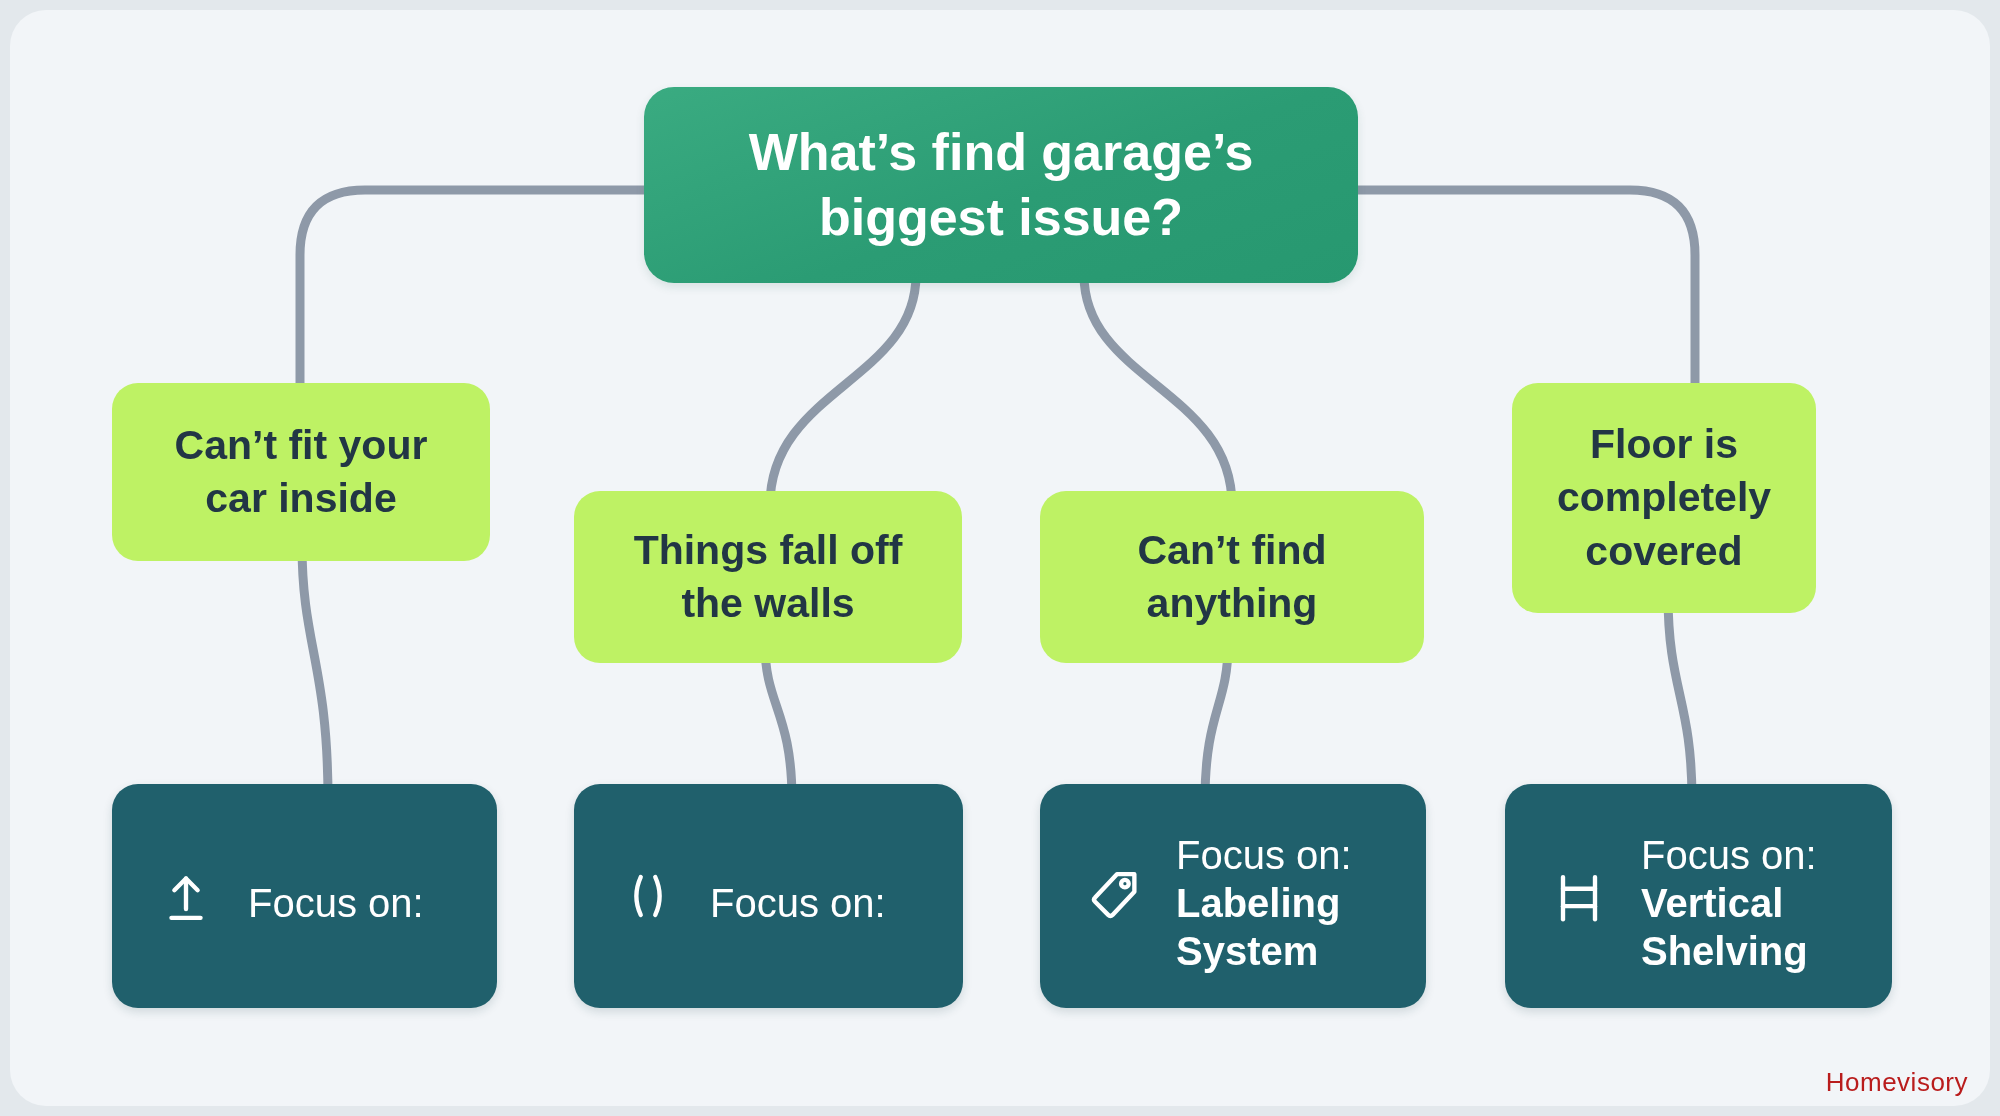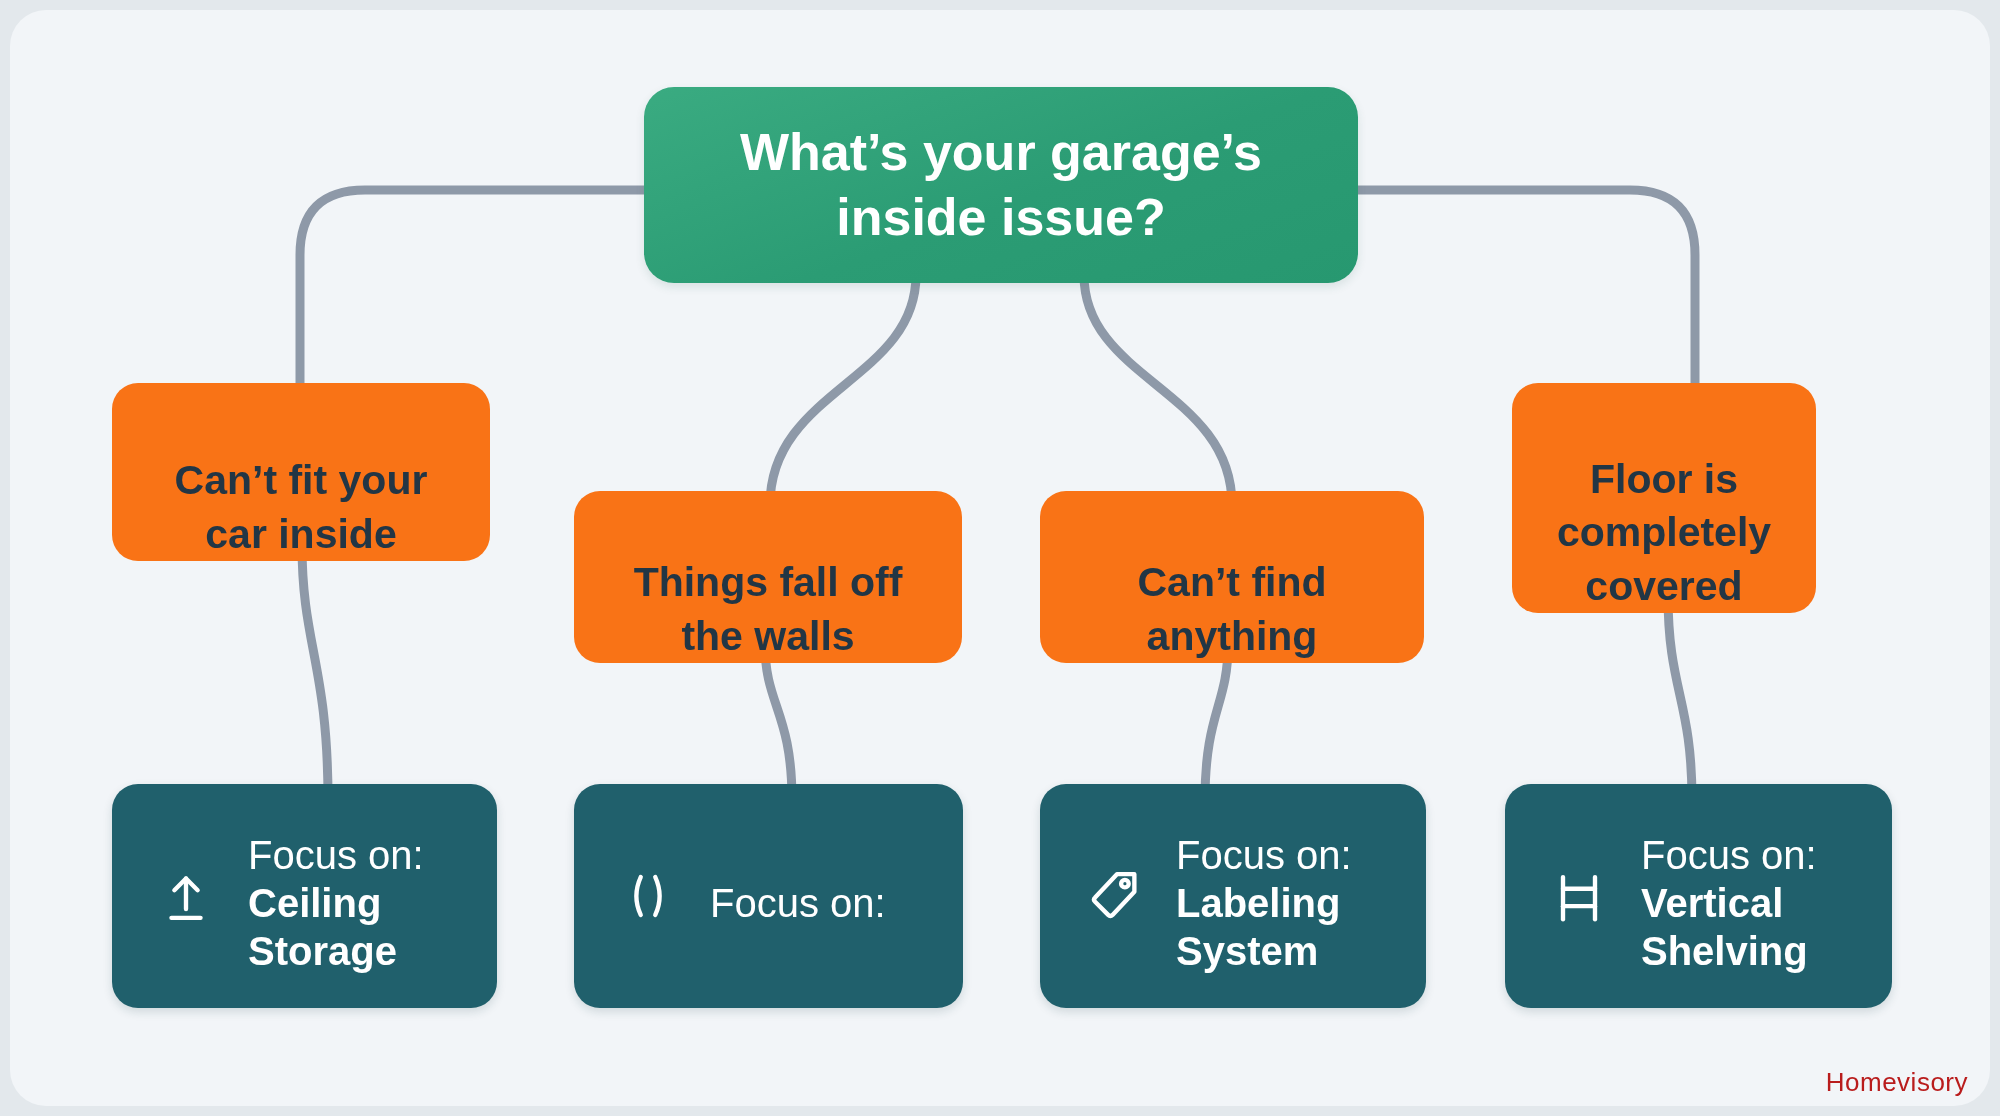--- a/index.html
+++ b/index.html
@@ -39,28 +39,27 @@
     background: linear-gradient(160deg, #3aab81 0%, #2b9c74 55%, #279870 100%);
     color: #ffffff;
     border-radius: 30px;
     font-size: 52px;
     font-weight: 700;
     line-height: 1.25;
     padding: 0 44px;
     box-shadow: 0 4px 10px rgba(30, 90, 70, 0.12);
   }
   .issue-node {
-    background: #f97316;
+    background: #bef264;
     color: #223645;
     border-radius: 26px;
     font-size: 41px;
     font-weight: 700;
     line-height: 1.3;
     padding: 0 28px;
-    align-items: flex-end;
   }
   .solution-node {
     background: #20606c;
     color: #ffffff;
     border-radius: 26px;
     justify-content: flex-start;
     gap: 30px;
     padding: 0 18px 0 42px;
     text-align: left;
     box-shadow: 0 4px 10px rgba(20, 60, 70, 0.15);
@@ -111,21 +110,21 @@
   <path d="M 302 545 C 302 645, 328 665, 328 800"></path>
 
   <path d="M 765 645 C 765 705, 792 712, 792 800"></path>
 
   <path d="M 1228 645 C 1228 705, 1205 712, 1205 800"></path>
 
   <path d="M 1668 595 C 1668 690, 1692 700, 1692 800"></path>
 </svg>
 
 <div class="node root-node" style="left:644px; top:87px; width:714px; height:196px;">
-  <span>What’s your garage’s inside issue?</span>
+  <span>What’s find garage’s biggest issue?</span>
 </div>
 
 <div class="node issue-node" style="left:112px; top:383px; width:378px; height:178px;">
   <span>Can’t fit your car inside</span>
 </div>
 
 <div class="node issue-node" style="left:574px; top:491px; width:388px; height:172px;">
   <span>Things fall off the walls</span>
 </div>
 
@@ -140,21 +139,20 @@
 <div class="node solution-node" style="left:112px; top:784px; width:385px; height:224px;">
   <span class="icon">
     <svg viewBox="0 0 44 44" fill="none" stroke="currentColor" stroke-width="3" stroke-linecap="round" stroke-linejoin="round">
       <path d="M12 37 H32"></path>
       <path d="M22 31 V10"></path>
       <path d="M14 18 L22 10 L30 18"></path>
     </svg>
   </span>
   <span class="sol-text">
     <span class="sol-prefix">Focus on:</span><br>
-    <span class="sol-label">Ceiling Storage</span>
   </span>
 </div>
 
 <div class="node solution-node" style="left:574px; top:784px; width:389px; height:224px;">
   <span class="icon">
     <svg viewBox="0 0 44 44" fill="none" stroke="currentColor" stroke-width="3" stroke-linecap="round" stroke-linejoin="round">
       <path d="M17 9 Q11 22 17 35"></path>
       <path d="M27 9 Q33 22 27 35"></path>
     </svg>
   </span>

